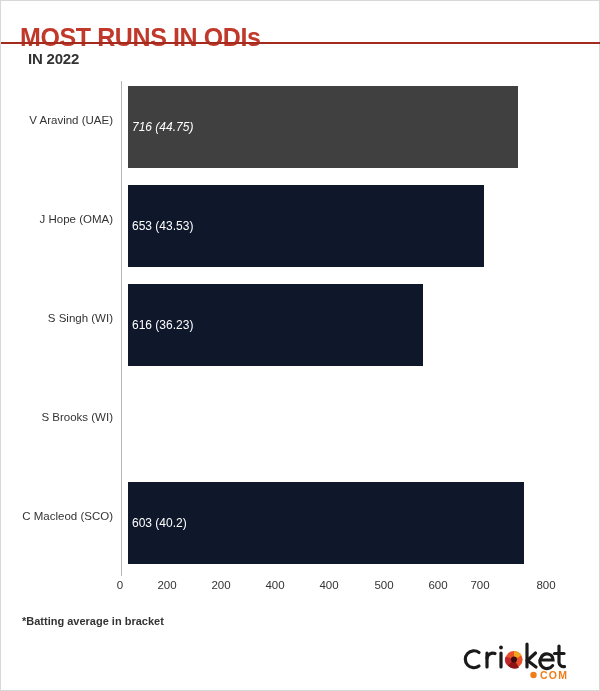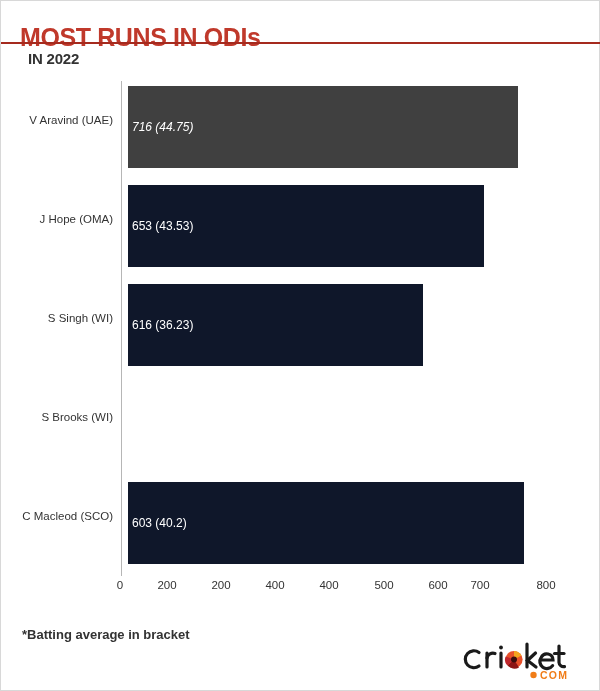--- a/index.html
+++ b/index.html
@@ -128,25 +128,24 @@
     color: #333333;
     transform: translateX(-50%);
     white-space: nowrap;
   }
 
   
   .footnote {
     position: absolute;
     left: 21px;
     top: 614px;
-    font-size: 13px;
+    font-size: 11px;
     font-weight: bold;
     color: #333333;
     white-space: nowrap;
-    margin-top: 12px;
   }
 
   
   .logo {
     position: absolute;
     right: 16px;
     bottom: 8px;
     width: 120px;
     height: 44px;
   }

